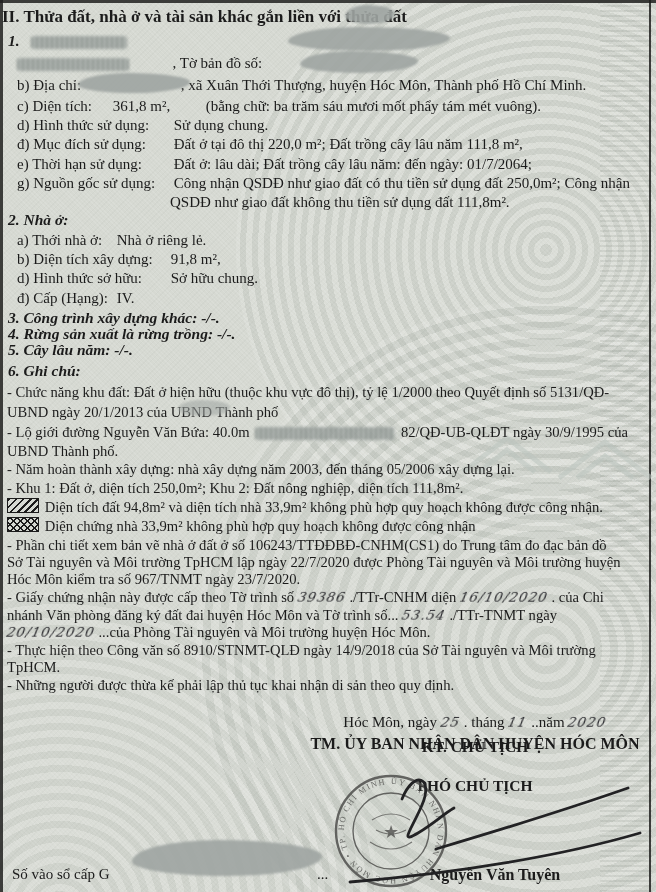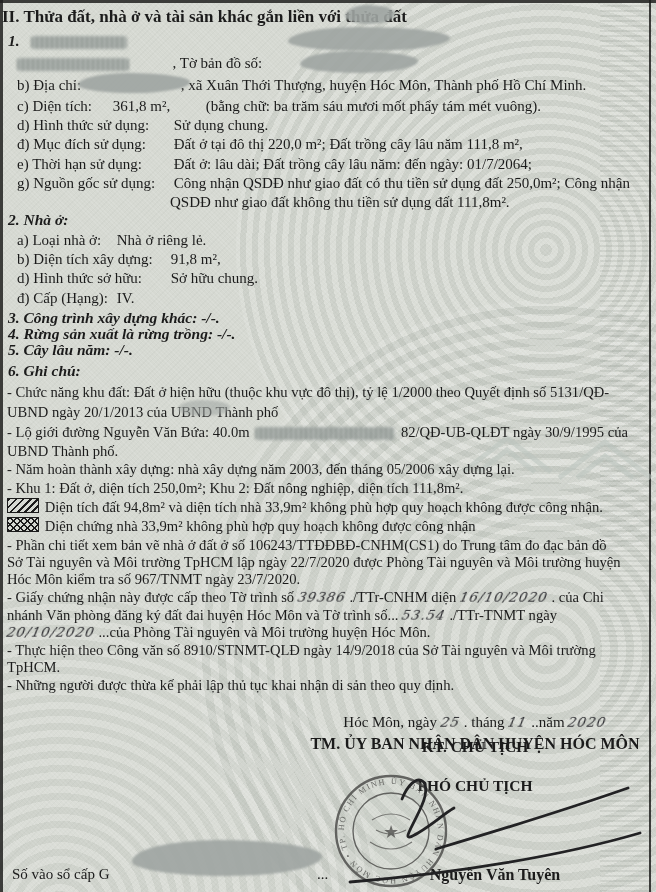--- a/index.html
+++ b/index.html
@@ -126,21 +126,21 @@
 
   <div class="ln" style="top:192px; padding-left:170px;">
     <span>QSDĐ như giao đất không thu tiền sử dụng đất 111,8m².</span>
   </div>
 
   <div class="ln ind1 sec" style="top:210px;">
     <span>2. Nhà ở:</span>
   </div>
 
   <div class="ln ind2" style="top:230px;">
-    <span class="lbl short">a) Loại nhà ở:</span>
+    <span class="lbl short">a) Thới nhà ở:</span>
     <span>Nhà ở riêng lẻ.</span>
   </div>
 
   <div class="ln ind2" style="top:249px;">
     <span class="lbl house">b) Diện tích xây dựng:</span>
     <span>91,8 m²,</span>
   </div>
 
   <div class="ln ind2" style="top:268px;">
     <span class="lbl house">d) Hình thức sở hữu:</span>

